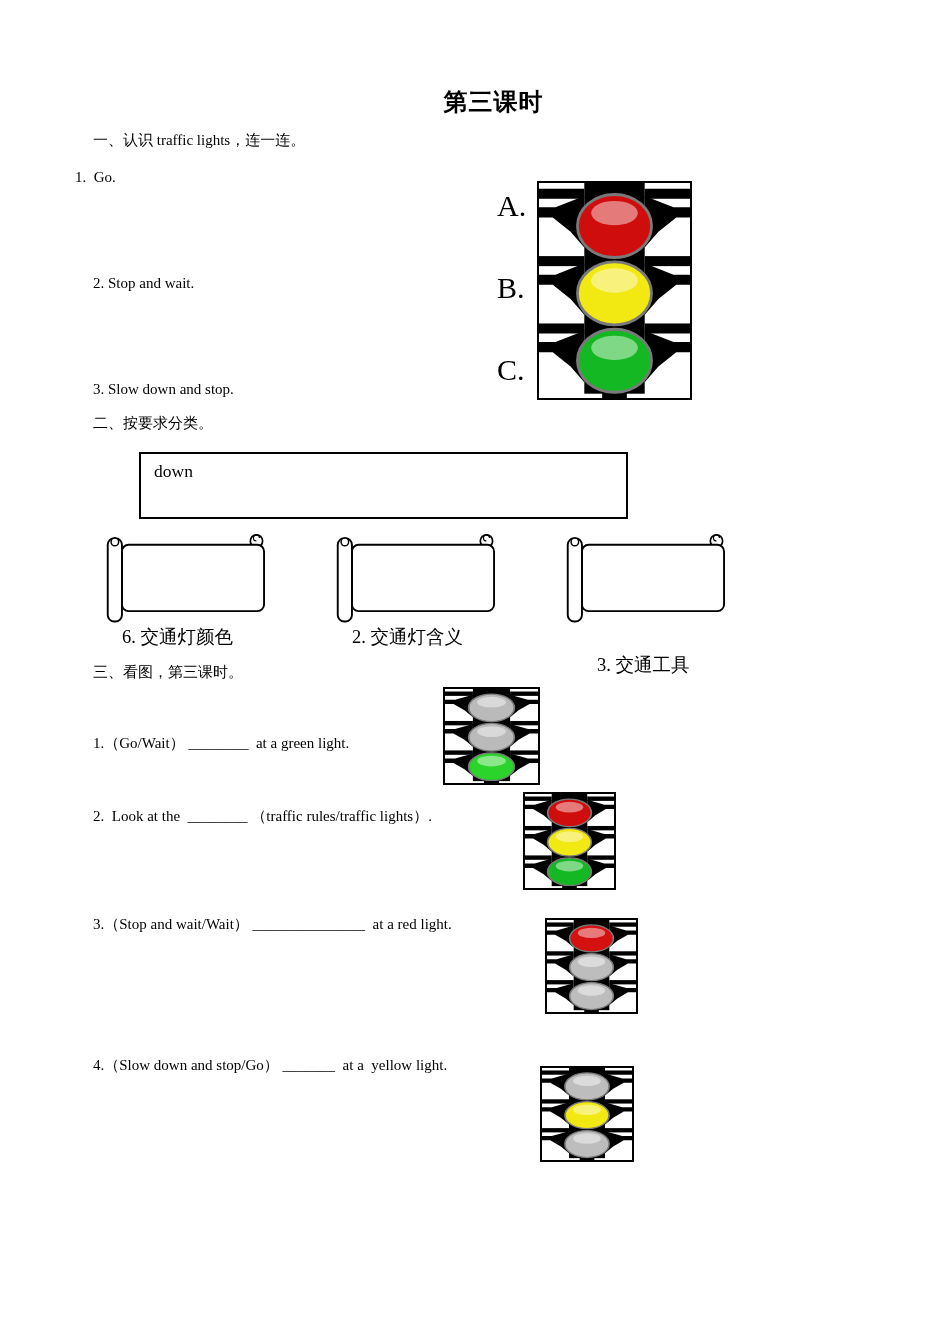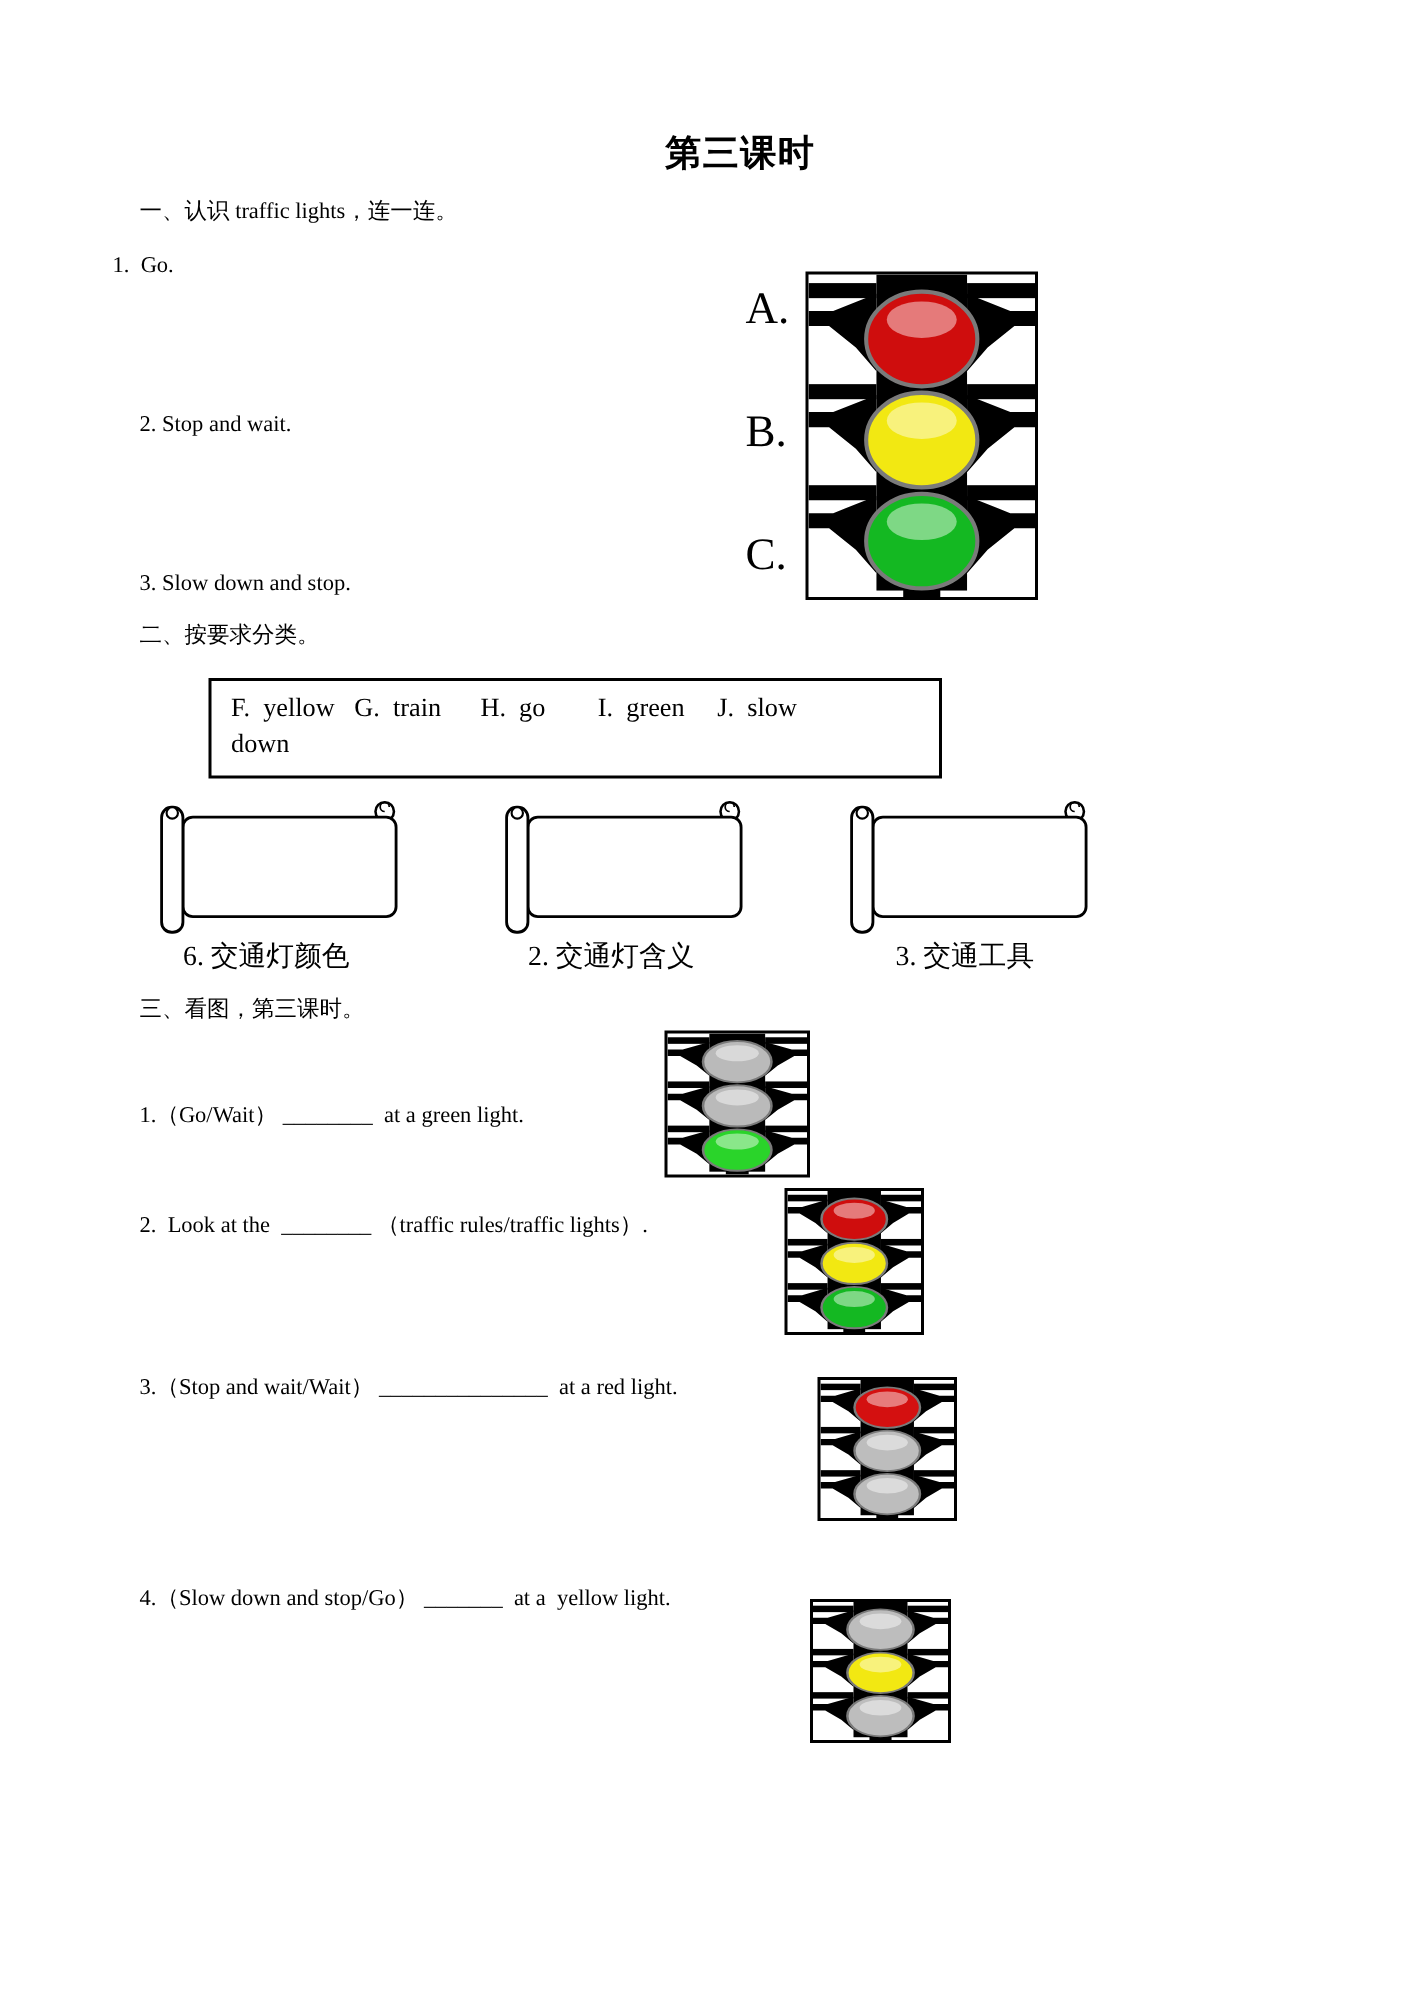--- a/index.html
+++ b/index.html
@@ -33,21 +33,21 @@
     overflow:hidden;box-sizing:content-box;
   }
   #wordbox div{white-space:pre;}
   .scroll-shape{top:527px;width:180px;height:100px;}
   #scroll-1{left:103px;}
   #scroll-2{left:333px;}
   #scroll-3{left:563px;}
   .scroll-label{top:624px;font-size:18.5px;}
   #scroll-label-1{left:122px;}
   #scroll-label-2{left:352px;text-align:right;}
-  #scroll-label-3{left:597px;}
+  #scroll-label-3{left:597px;margin-top:28px;}
   #s3-heading{left:93px;top:663px;}
   #q1-text{left:93px;top:734px;}
   #q2-text{left:93px;top:807px;}
   #q3-text{left:93px;top:915px;}
   #q4-text{left:93px;top:1056px;}
   #tl-q1{left:443px;top:687px;width:97px;height:98px;}
   #tl-q2{left:523px;top:792px;width:93px;height:98px;}
   #tl-q3{left:545px;top:918px;width:93px;height:96px;}
   #tl-q4{left:540px;top:1066px;width:94px;height:96px;}
   .tl-frame svg, .scroll-shape svg{display:block;width:100%;height:100%;}
@@ -87,21 +87,20 @@
       <path d="M33,103 L12,111 L0,111 L0,118 L10,118 L23,128 L33,139 Z" fill="#000"></path>
       <path d="M77,103 L98,111 L110,111 L110,118 L100,118 L87,128 L77,139 Z" fill="#000"></path>
       <ellipse cx="55" cy="124" rx="27" ry="22" fill="#14b822" stroke="#7a7a7a" stroke-width="2"></ellipse>
       <ellipse cx="55" cy="115" rx="17" ry="8.5" fill="#ffffff" opacity="0.45"></ellipse>
     </svg>
   </div>
 
 <div id="s2-heading" class="abs txt">二、按要求分类。</div>
 
 <div id="wordbox" class="abs">
-  <div>F.  yellow   G.  train      H.  go        I.  green     J.  slow</div>
   <div>down</div>
 </div>
 
 <div id="scroll-1" class="abs scroll-shape">
     <svg viewBox="0 0 190 102">
       <circle cx="162" cy="13" r="6.5" fill="#fff" stroke="#000" stroke-width="1.8"></circle>
       <path d="M162,13 a3.2,3.2 0 1 1 3.2,-3.2" fill="none" stroke="#000" stroke-width="1.2"></path>
       <rect x="20" y="17" width="150" height="70" rx="7" fill="#fff" stroke="#000" stroke-width="2"></rect>
       <rect x="5" y="10" width="15" height="88" rx="7" fill="#fff" stroke="#000" stroke-width="2"></rect>
       <circle cx="12.5" cy="14" r="4" fill="#fff" stroke="#000" stroke-width="1.5"></circle>

